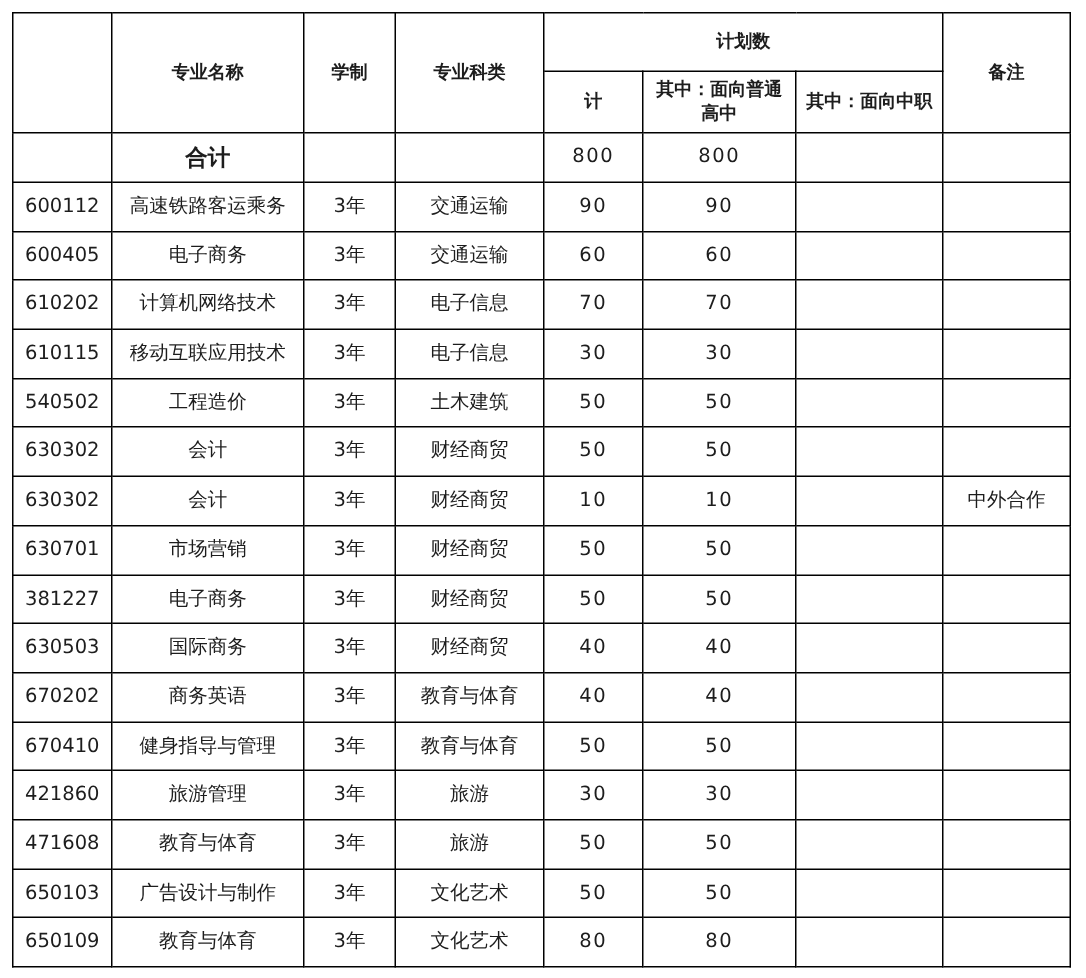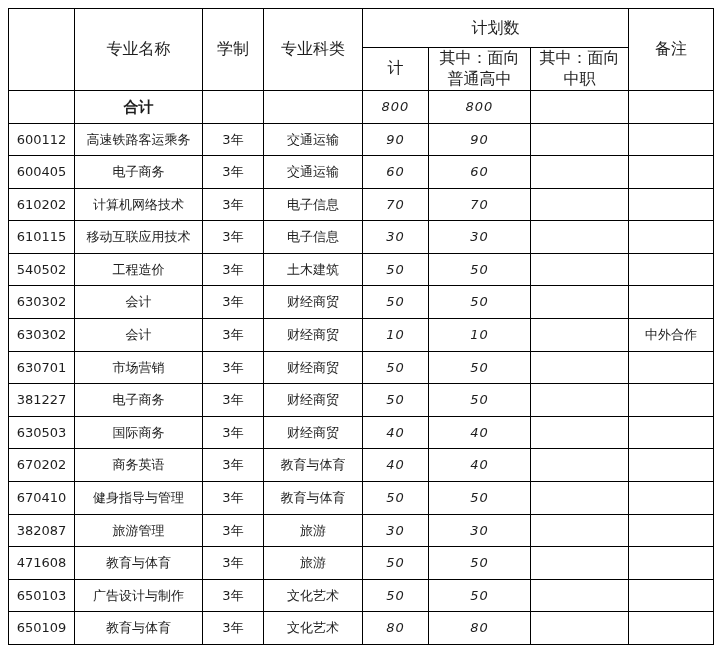--- a/index.html
+++ b/index.html
@@ -23,36 +23,36 @@
   }
   .plan-table th,
   .plan-table td {
     border: 1px solid #000000;
     text-align: center;
     vertical-align: middle;
     padding: 0 3px;
     overflow: hidden;
   }
   .plan-table th {
-    font-weight: normal;
-    font-size: 16px;
+    font-weight: bold;
+    font-size: 12px;
     line-height: 1.3;
   }
   .plan-table td {
     font-size: 13px;
     line-height: 1.2;
   }
   tr.header-row-top { height: 39px; }
   tr.header-row-sub { height: 41px; }
   tr.summary-row { height: 33px; }
   td.cell-summary-name {
     font-weight: bold;
     font-size: 15px;
   }
-  td.cell-num { letter-spacing: 1px; font-style: italic; }
+  td.cell-num { letter-spacing: 1px; }
 </style>
 </head>
 <body>
 
 <table class="plan-table">
   <colgroup>
     <col style="width:66px">
     <col style="width:128px">
     <col style="width:61px">
     <col style="width:99px">
@@ -201,21 +201,21 @@
     <td>670410</td>
     <td>健身指导与管理</td>
     <td>3年</td>
     <td>教育与体育</td>
     <td class="cell-num">50</td>
     <td class="cell-num">50</td>
     <td></td>
     <td></td>
   </tr>
       <tr class="data-row">
-    <td>382087</td>
+    <td>421860</td>
     <td>旅游管理</td>
     <td>3年</td>
     <td>旅游</td>
     <td class="cell-num">30</td>
     <td class="cell-num">30</td>
     <td></td>
     <td></td>
   </tr>
       <tr class="data-row">
     <td>471608</td>

